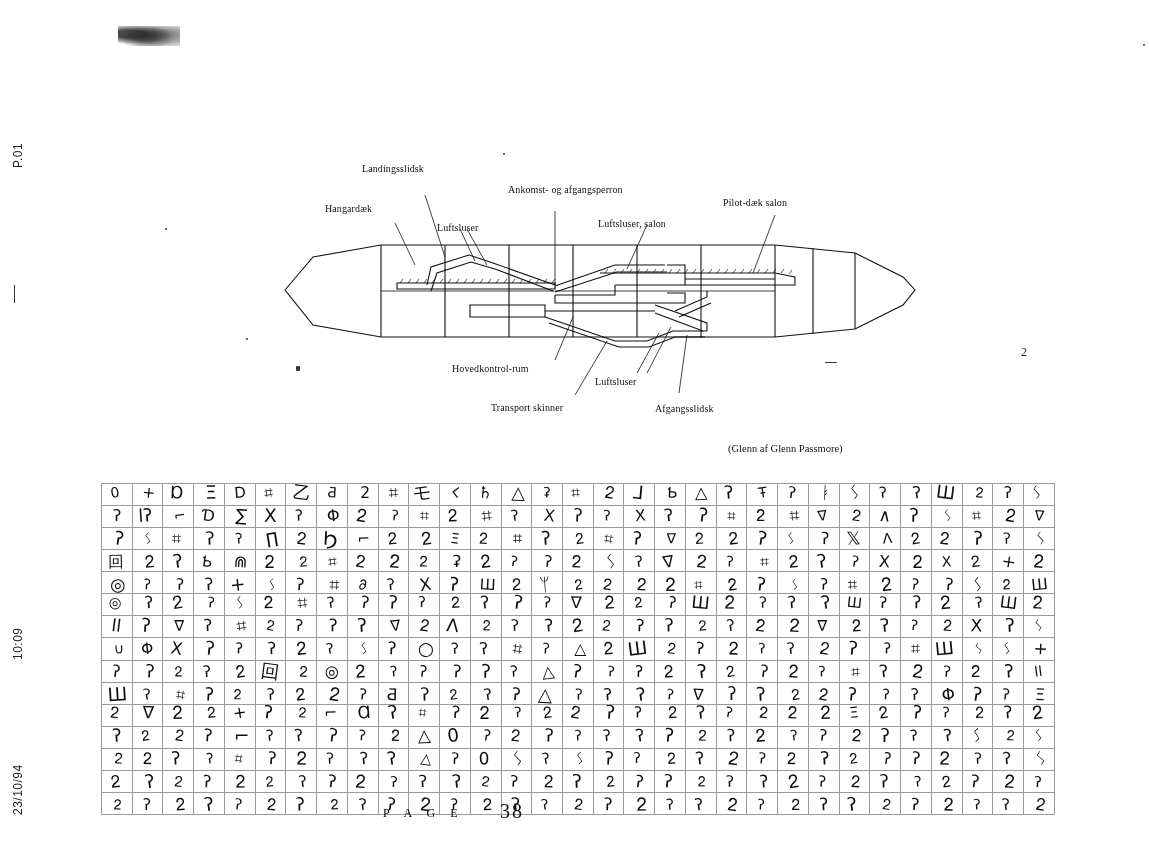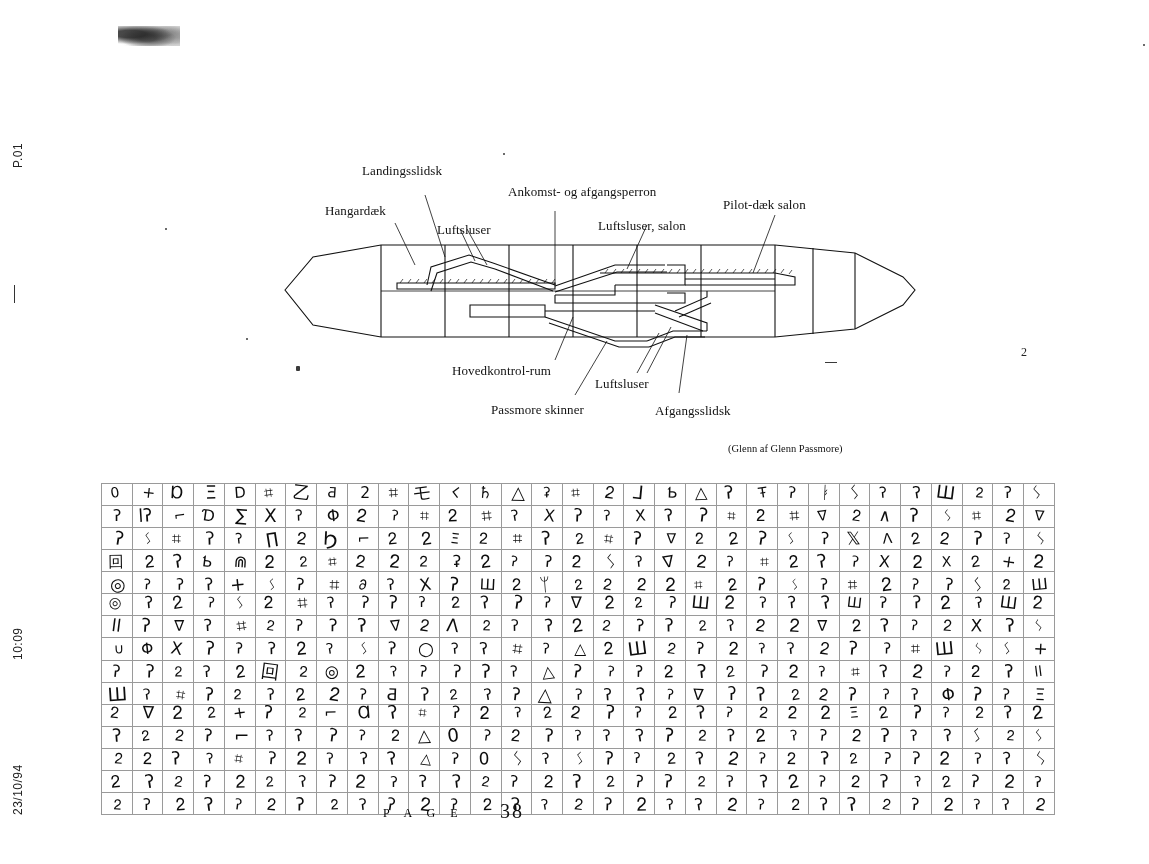--- a/index.html
+++ b/index.html
@@ -81,21 +81,21 @@
     left: 255px;
     top: 145px;
     width: 680px;
     height: 290px;
   }
   .diagram svg { display: block; }
 
   .callout {
     position: absolute;
     font-family: "Liberation Serif", serif;
-    font-size: 13px;
+    font-size: 10px;
     color: #111;
     white-space: nowrap;
     letter-spacing: 0.1px;
   }
 
   .credit {
     position: absolute;
     left: 728px;
     top: 443px;
     font-size: 10.5px;
@@ -255,21 +255,21 @@
   </div>
 
   <div class="callout" style="left:362px;top:163px;">Landingsslidsk</div>
   <div class="callout" style="left:508px;top:184px;">Ankomst- og afgangsperron</div>
   <div class="callout" style="left:723px;top:197px;">Pilot-dæk salon</div>
   <div class="callout" style="left:325px;top:203px;">Hangardæk</div>
   <div class="callout" style="left:598px;top:218px;">Luftsluser, salon</div>
   <div class="callout" style="left:437px;top:222px;">Luftsluser</div>
   <div class="callout" style="left:452px;top:363px;">Hovedkontrol-rum</div>
   <div class="callout" style="left:595px;top:376px;">Luftsluser</div>
-  <div class="callout" style="left:491px;top:402px;">Passmore skinner</div>
+  <div class="callout" style="left:491px;top:402px;">Transport skinner</div>
   <div class="callout" style="left:655px;top:403px;">Afgangsslidsk</div>
 
   <div class="credit">(Glenn af Glenn Passmore)</div>
 
   <div class="grid-wrap">
     <table class="glyph-grid">
       <tbody id="glyph-body">
           <tr>
             <td><span class="g" style="transform: translate(-2px, -2px) rotate(-9deg) scale(0.88);">0</span></td>
             <td><span class="g" style="transform: translate(1px, -2px) rotate(6.3deg) scale(0.97);">+</span></td>

